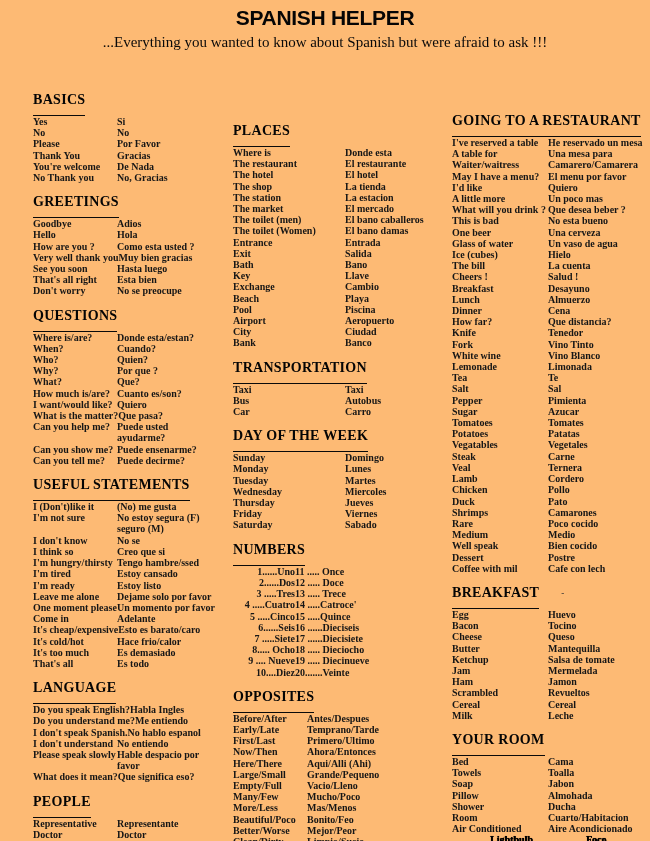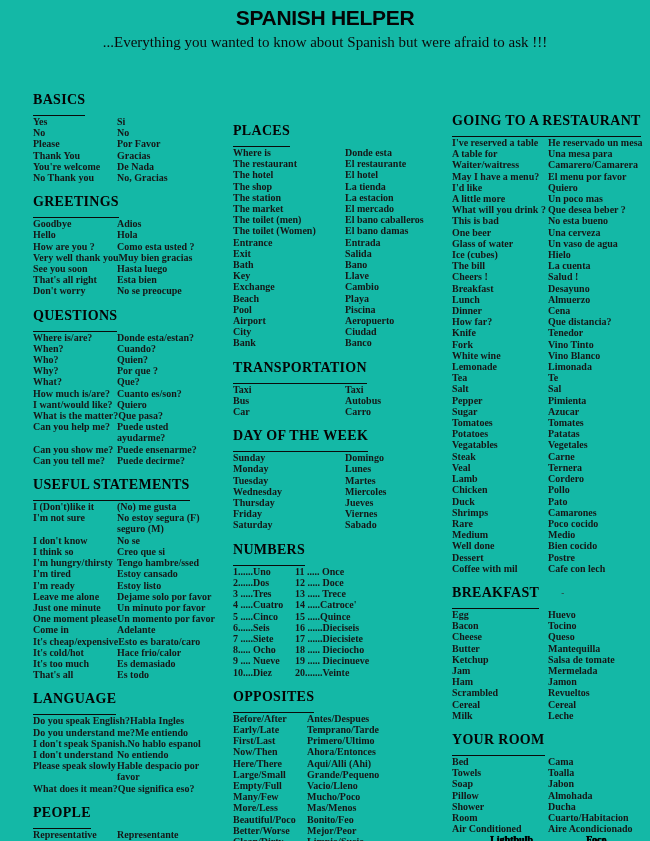--- a/index.html
+++ b/index.html
@@ -1,21 +1,21 @@
 <!DOCTYPE html>
 <html><head>
 <meta charset="utf-8">
 <style>
   * { box-sizing: border-box; margin: 0; padding: 0; }
   html, body { background: #ffffff; }
   .page {
     position: relative;
     width: 650px;
     height: 841px;
-    background: #14b8a6;
+    background: #fdba74;
     overflow: hidden;
     font-family: "Liberation Serif", "DejaVu Serif", serif;
     font-weight: bold;
     color: #161616;
   }
   .masthead {
     position: absolute;
     top: 6px;
     left: 0;
     width: 650px;
@@ -70,21 +70,21 @@
     flex: 0 0 84px;
     white-space: nowrap;
   }
   .row .es {
     flex: 1 1 auto;
     white-space: pre-line;
   }
   .col-middle .row .en { flex-basis: 112px; }
   .col-right  .row .en { flex-basis: 96px; }
   .section-opposites .row .en { flex-basis: 74px; }
-  .section-numbers   .row .en { flex-basis: 62px; }
+  .section-numbers   .row .en { flex-basis: 62px; text-align: right; }
   .es.strong, .en.strong {
     color: #000;
     text-shadow: 0 0 0.7px #000, 0.3px 0 0 #000;
     padding-left: 38px;
   }
 </style>
 </head>
 <body>
 
 <div class="page">
@@ -228,24 +228,20 @@
         </div>
         <div class="row">
           <span class="en">I'm ready</span>
           <span class="es">Estoy listo</span>
         </div>
         <div class="row">
           <span class="en">Leave me alone</span>
           <span class="es">Dejame solo por favor</span>
         </div>
         <div class="row">
-          <span class="en">Just one minute</span>
-          <span class="es">Un minuto por favor</span>
-        </div>
-        <div class="row">
           <span class="en">One moment please</span>
           <span class="es">Un momento por favor</span>
         </div>
         <div class="row">
           <span class="en">Come in</span>
           <span class="es">Adelante</span>
         </div>
         <div class="row">
           <span class="en">It's cheap/expensive</span>
           <span class="es">Esto es barato/caro</span>
@@ -685,21 +681,21 @@
         </div>
         <div class="row">
           <span class="en">Rare</span>
           <span class="es">Poco cocido</span>
         </div>
         <div class="row">
           <span class="en">Medium</span>
           <span class="es">Medio</span>
         </div>
         <div class="row">
-          <span class="en">Well done</span>
+          <span class="en">Well speak</span>
           <span class="es">Bien cocido</span>
         </div>
         <div class="row">
           <span class="en">Dessert</span>
           <span class="es">Postre</span>
         </div>
         <div class="row">
           <span class="en">Coffee with mil</span>
           <span class="es">Cafe con lech</span>
         </div>

